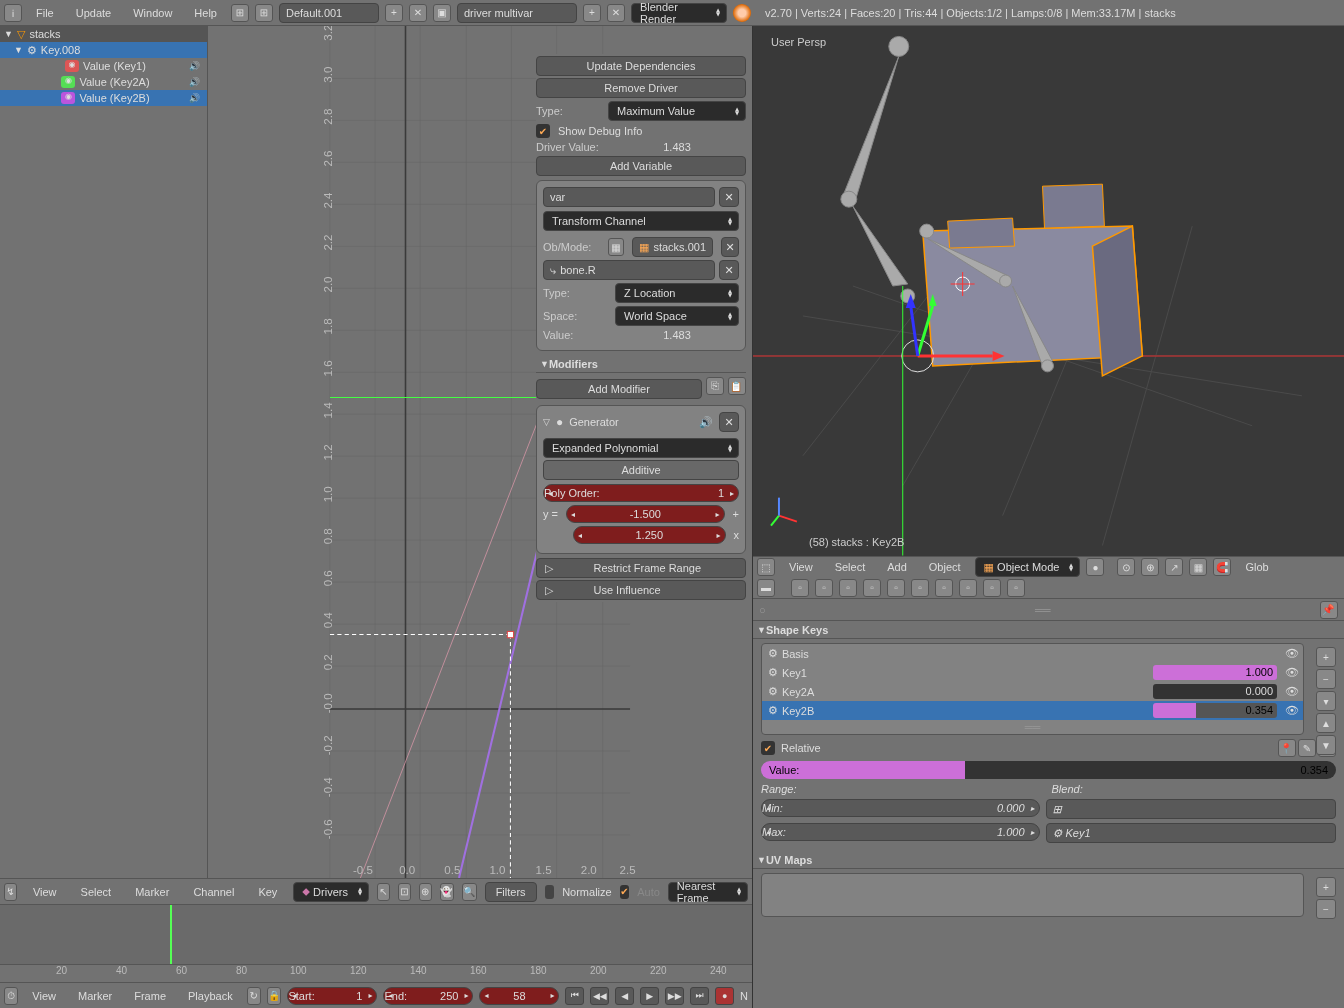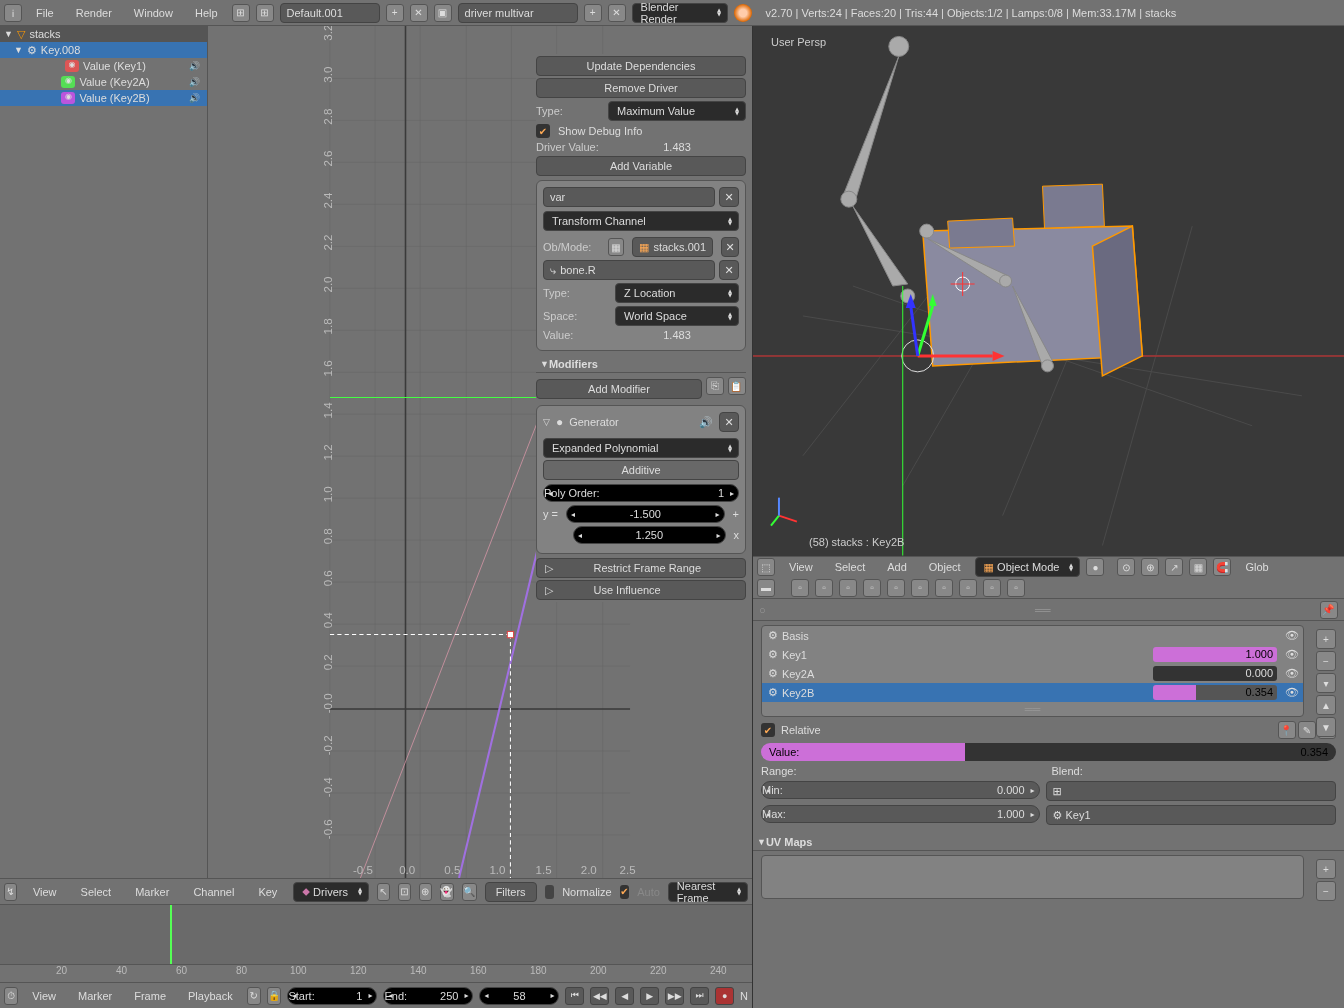--- a/index.html
+++ b/index.html
@@ -33,21 +33,21 @@
 .graph svg { position:absolute; inset:0; }
 
 
 .drv-panel { position:absolute; right:6px; top:28px; width:210px; background:#727272; z-index:5; }
 .btn { background:#595959; border:1px solid #444; border-radius:4px; height:20px; display:flex; align-items:center; justify-content:center; margin:2px 0; color:#ddd; }
 .btn.wide { width:100%; }
 .kv { display:flex; align-items:center; gap:8px; margin:3px 0; }
 .kv .k { width:64px; color:#ccc; }
 .panel-hdr { height:18px; background:#727272; border-bottom:1px solid #555; display:flex; align-items:center; padding:0 4px; font-weight:bold; color:#ddd; }
 .panel-hdr::before { content:"▼ "; font-size:9px; }
-.num { background:#000000; border:1px solid #444; border-radius:9px; height:18px; display:flex; align-items:center; justify-content:center; flex:1; position:relative; }
+.num { background:#7f1d1d; border:1px solid #444; border-radius:9px; height:18px; display:flex; align-items:center; justify-content:center; flex:1; position:relative; }
 .num::before { content:"◂"; position:absolute; left:4px; font-size:8px; }
 .num::after { content:"▸"; position:absolute; right:4px; font-size:8px; }
 .check { width:14px; height:14px; background:#333; border-radius:3px; display:inline-flex; align-items:center; justify-content:center; color:#fa5; font-size:10px; }
 .txtfield { background:#595959; border:1px solid #444; border-radius:4px; height:20px; padding:0 6px; display:flex; align-items:center; flex:1; }
 .x-btn { width:20px; height:20px; background:#595959; border:1px solid #444; border-radius:4px; display:flex; align-items:center; justify-content:center; }
 .sub { background:#828282; border:1px solid #555; border-radius:6px; padding:6px; margin:4px 0; }
 
 
 .gfoot { height:26px; background:#727272; display:flex; align-items:center; gap:8px; padding:0 4px; border-top:1px solid #555; }
 .dope { height:60px; background:#6a6a6a; position:relative; border-top:1px solid #555; }
@@ -68,34 +68,34 @@
 
 .props { flex:1; background:#727272; overflow:auto; border-top:1px solid #555; }
 .prop-hdr-row { height:22px; display:flex; align-items:center; padding:0 6px; border-bottom:1px solid #555; }
 .sk-list { background:#828282; border:1px solid #555; border-radius:4px; margin:4px 8px; }
 .sk-row { height:19px; display:flex; align-items:center; padding:0 6px; gap:4px; position:relative; }
 .sk-row.sel { background:#3873b2; }
 .sk-val { position:absolute; right:26px; width:124px; height:15px; background:#cc6fd8; border-radius:3px; text-align:right; padding:0 4px; line-height:15px; color:#000; }
 .sk-eye { position:absolute; right:4px; font-size:11px; }
 .sk-val.z { background:linear-gradient(to right,#333 0%,#333 100%); color:#ddd; }
 .value-bar { margin:4px 8px; height:18px; background:linear-gradient(to right,#cc6fd8 35.4%,#333 35.4%); border-radius:9px; display:flex; align-items:center; padding:0 8px; justify-content:space-between; color:#000; }
-.rm { display:flex; gap:6px; margin:4px 8px; }
+.rm { display:flex; gap:6px; margin:4px 8px;font-style:italic; }
 .rm .num { background:#595959; }
 .side-btns { position:absolute; right:8px; display:flex; flex-direction:column; gap:2px; }
 .side-btns .icon-btn { width:20px; height:20px; }
 .grip { height:14px; display:flex; justify-content:center; align-items:center; color:#999; }
 
 </style>
 </head>
 <body>
 
 <div class="top">
   <div class="icon-btn">ℹ</div>
   <div class="menu-txt">File</div>
-  <div class="menu-txt">Render</div>
+  <div class="menu-txt">Update</div>
   <div class="menu-txt">Window</div>
   <div class="menu-txt">Help</div>
   <div class="icon-btn">⊞</div>
   <div class="icon-btn">⊞</div>
   <div class="field" style="width:100px">Default.001</div>
   <div class="icon-btn">+</div>
   <div class="icon-btn">✕</div>
   <div class="icon-btn">▣</div>
   <div class="field" style="width:120px">driver multivar</div>
   <div class="icon-btn">+</div>
@@ -478,20 +478,21 @@
           <div class="icon-btn">▫</div>
    </div>
   </div>
 
   <div class="props">
    <div class="prop-hdr-row">
           <span style="color:#999">○</span>
           <div class="grip" style="flex:1">══</div>
           <div class="icon-btn">📌</div>
         </div>
+   <div class="panel-hdr">Shape Keys</div>
    <div style="position:relative">
     <div class="sk-list" style="margin-right:40px">
      <div class="sk-row">
               <span>⚙</span>
               <span>Basis</span>
               <span class="sk-eye">👁</span>
             </div>
      <div class="sk-row">
               <span>⚙</span>
               <span>Key1</span>

